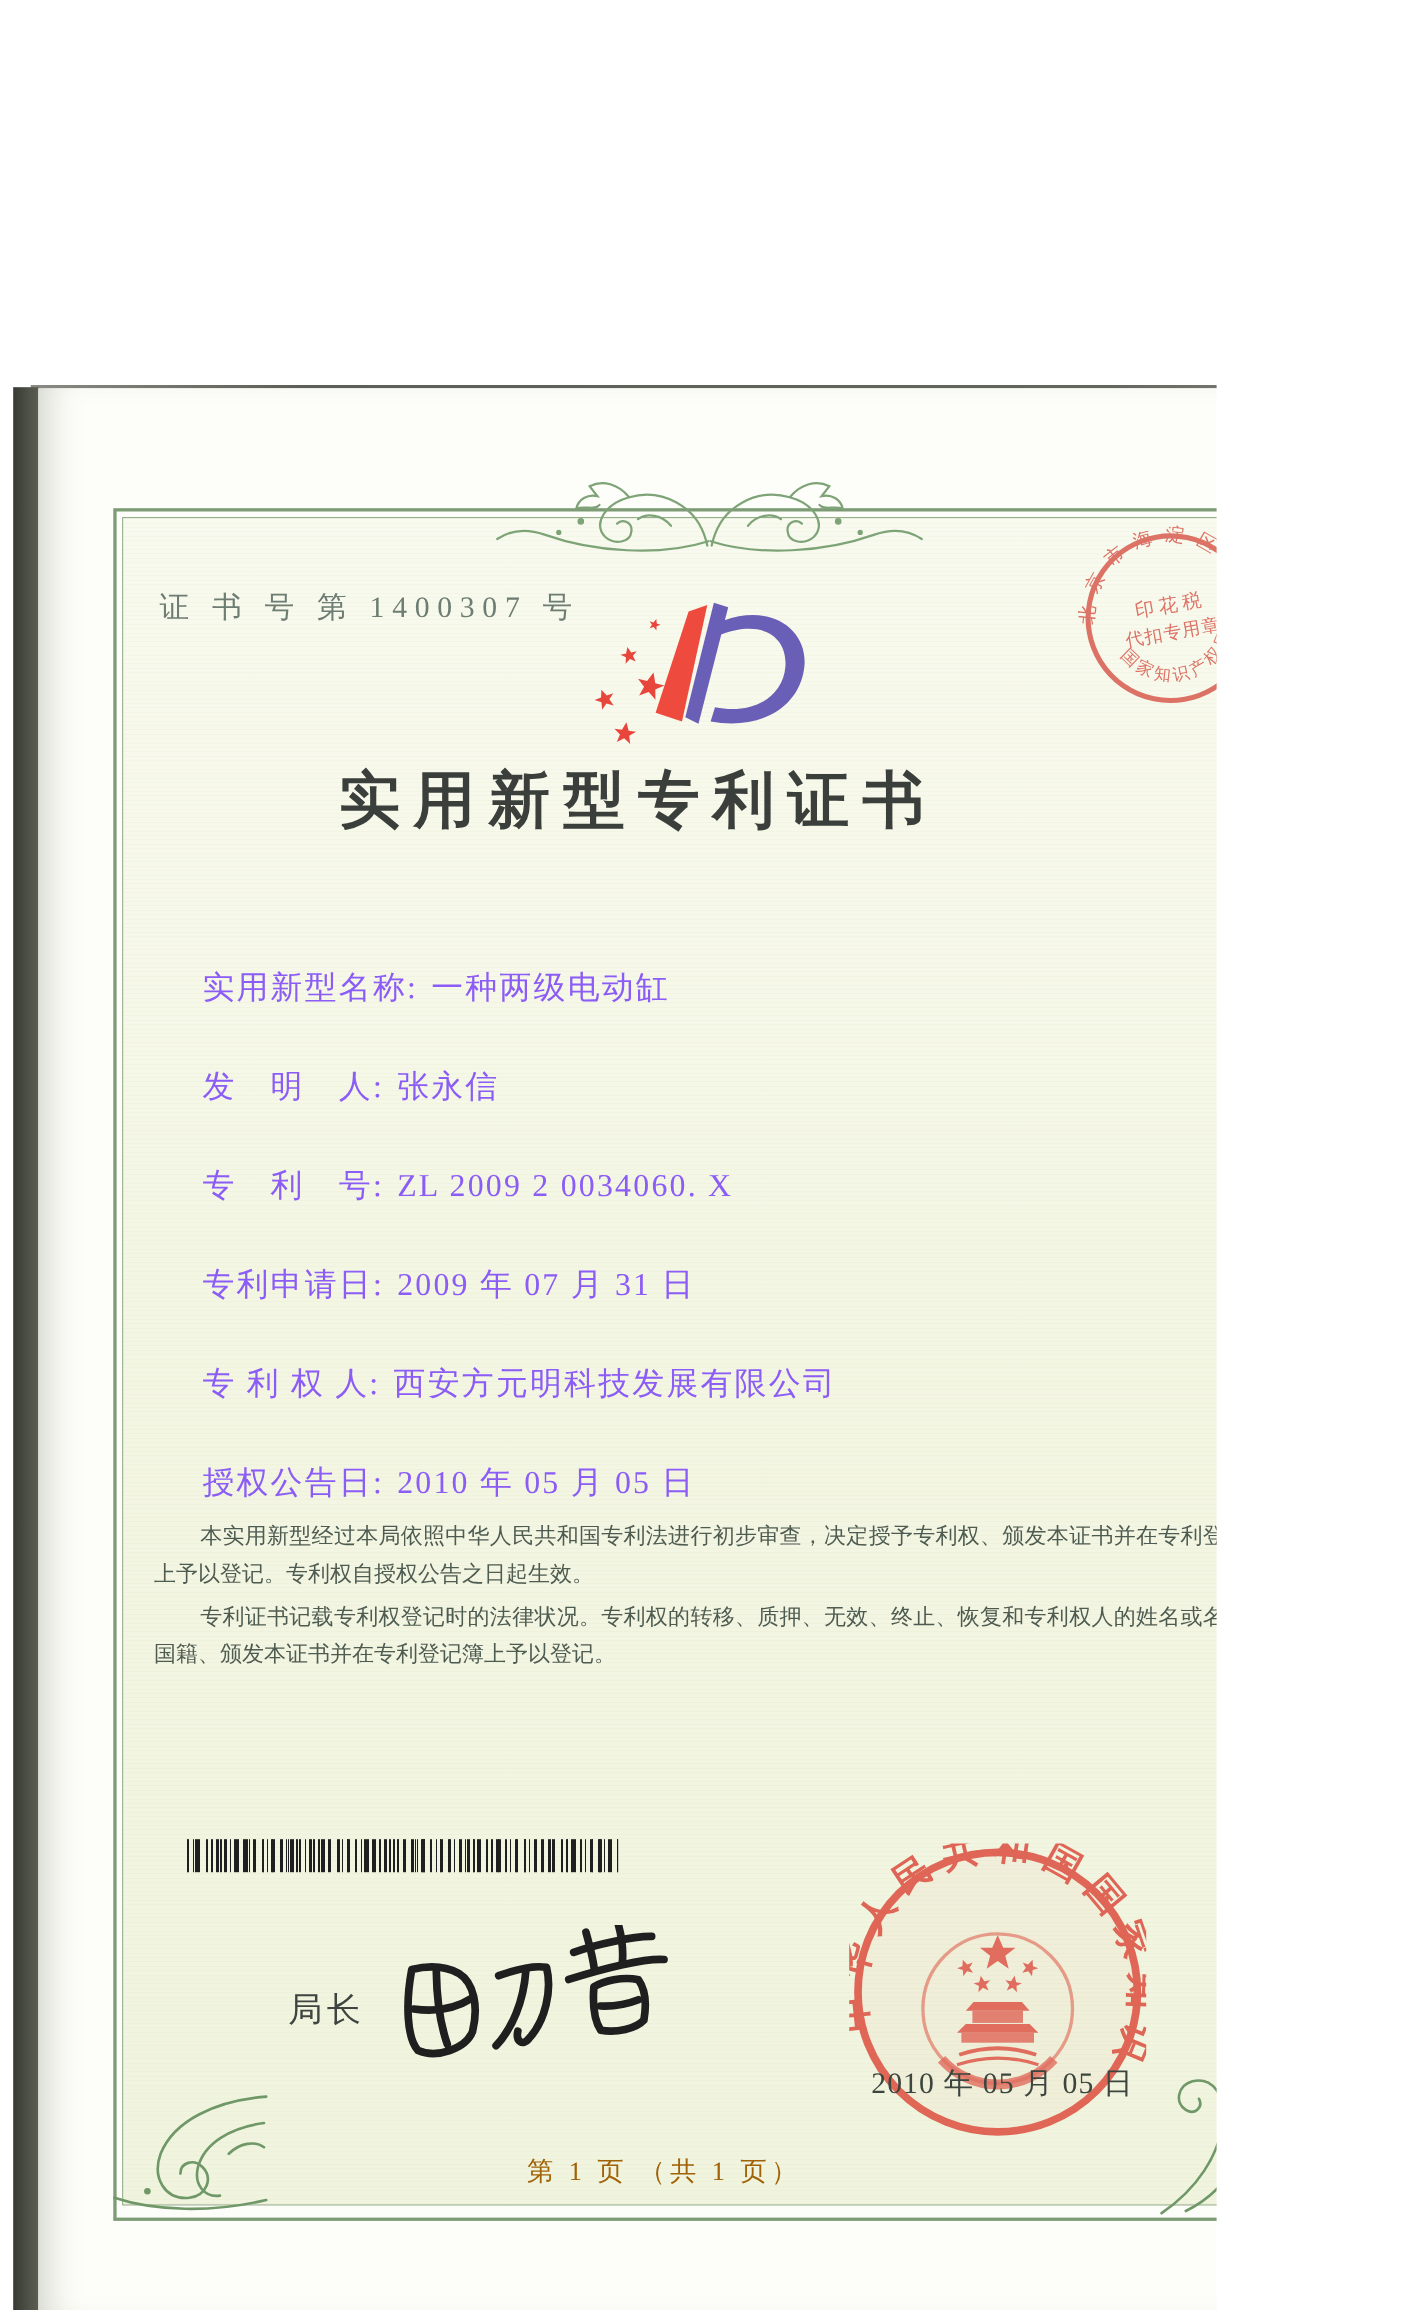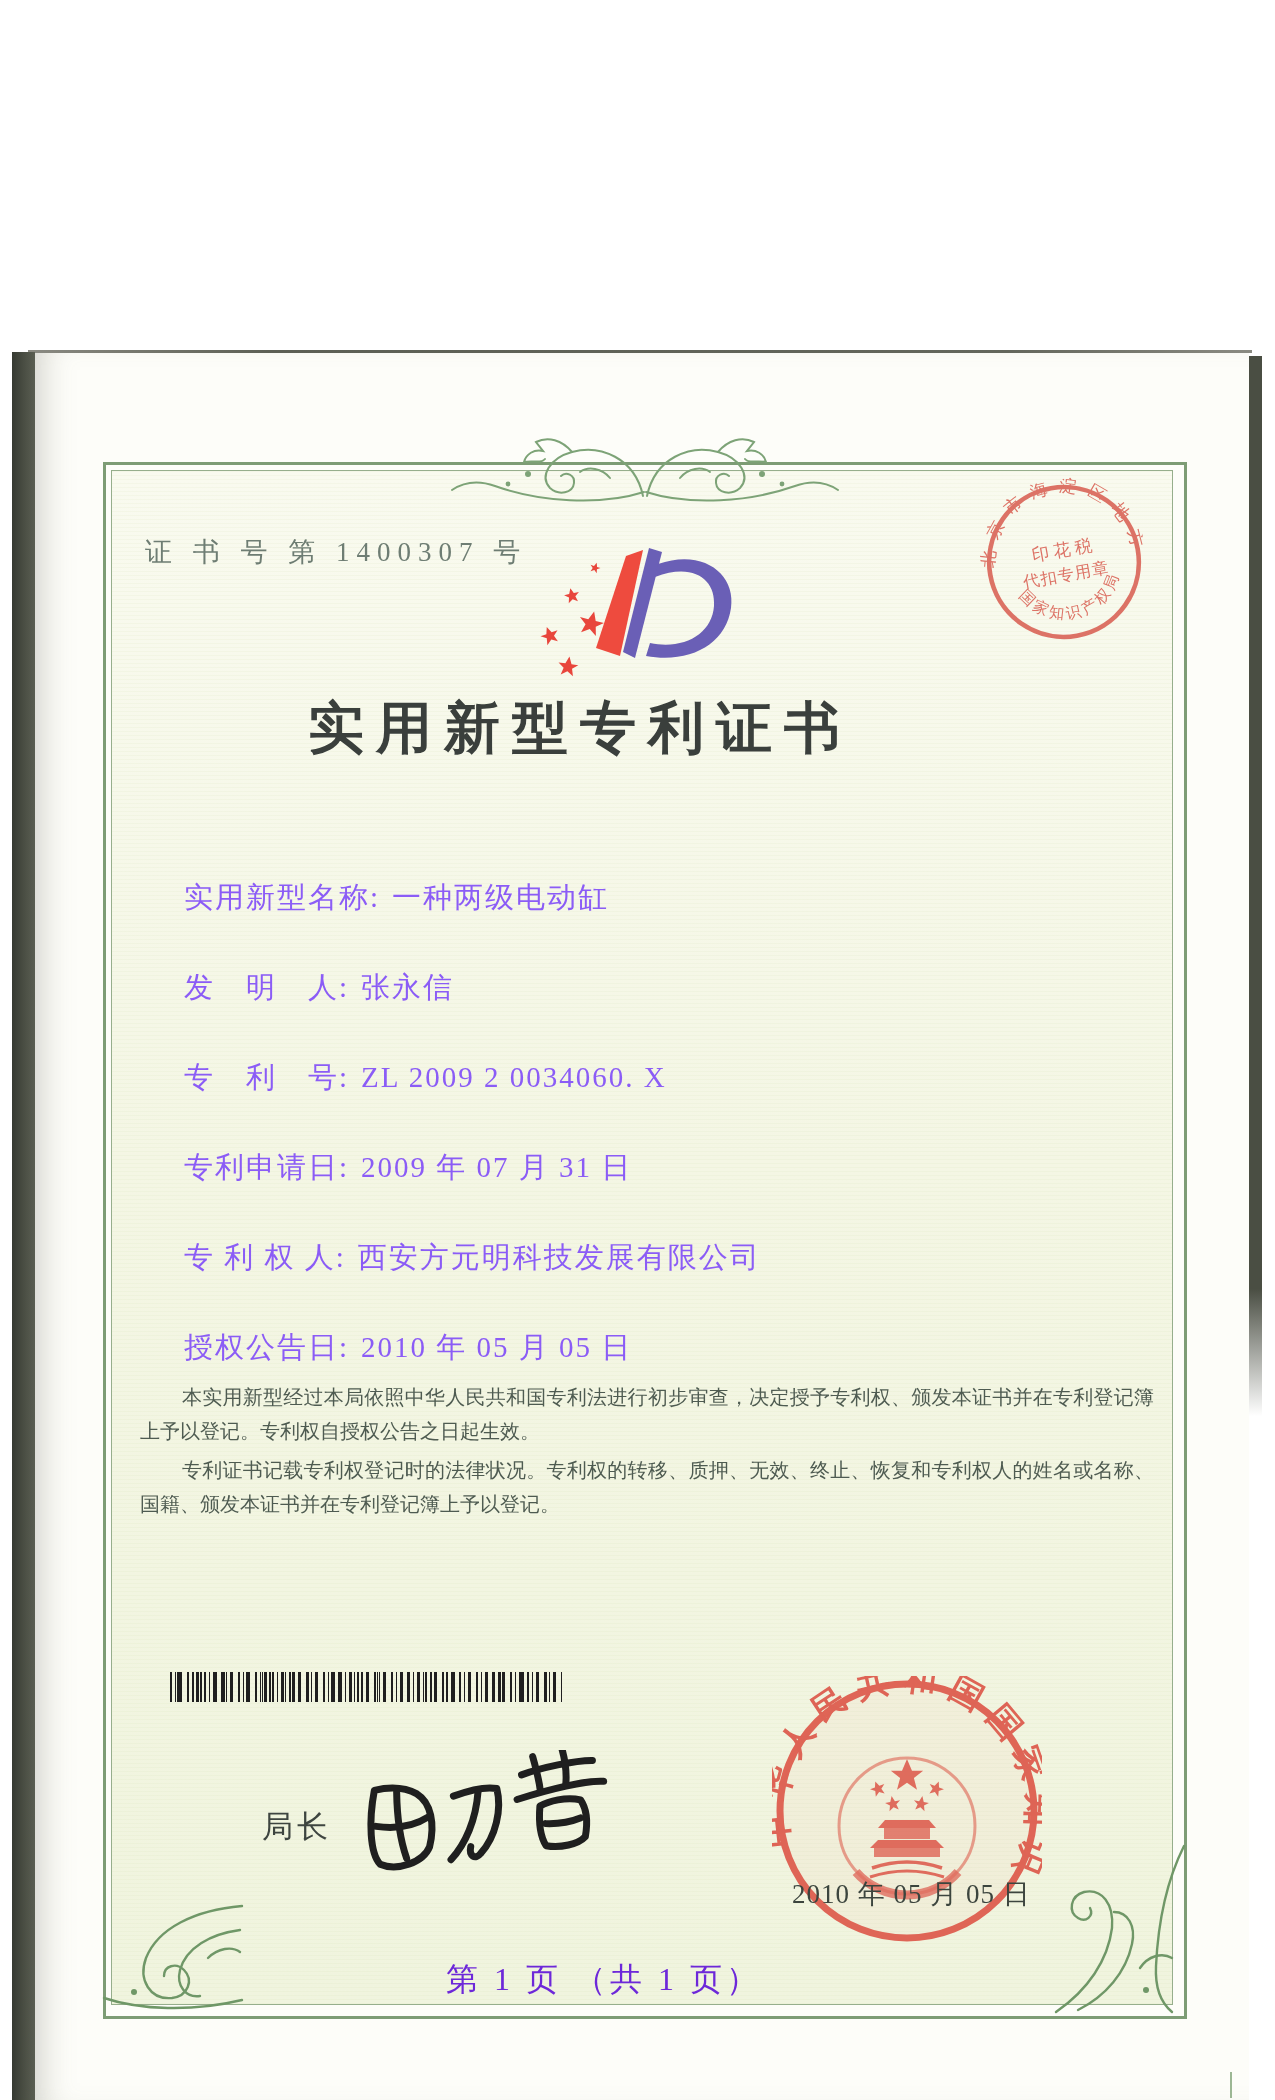--- a/index.html
+++ b/index.html
@@ -1,16 +1,16 @@
 <!DOCTYPE html>
 <html><head>
 <meta charset="utf-8">
 <style>
   html,body{margin:0;padding:0;background:#ffffff;}
-  .canvas{position:relative;width:1275px;height:2100px;background:#ffffff;overflow:hidden;
+  .canvas{position:relative;width:1106px;height:2100px;background:#ffffff;overflow:hidden;
           font-family:"Liberation Serif",serif;}
   .abs{position:absolute;}
 
   
   .top-edge{left:28px;top:350px;width:1224px;height:3px;
             background:linear-gradient(90deg,#8a8a82,#5c5f55 20%,#63665c 80%,#8a8a82);}
   .spine-left{left:12px;top:352px;width:23px;height:1748px;
             background:linear-gradient(90deg,#363a32,#4d5146 60%,#5a5e52);}
   .edge-right{left:1248px;top:356px;width:14px;height:1060px;
             background:linear-gradient(180deg,#4a4e43 88%,rgba(74,78,67,0));}
@@ -36,22 +36,22 @@
   .paras p{margin:0 0 5px 0;text-indent:2.1em;}
 
   .barcode{left:170px;top:1672px;width:392px;height:30px;
       background-image:
         repeating-linear-gradient(90deg,#1f1f1f 0 2px,rgba(0,0,0,0) 2px 5px,#1f1f1f 5px 6px,rgba(0,0,0,0) 6px 9px,#1f1f1f 9px 12px,rgba(0,0,0,0) 12px 17px),
         repeating-linear-gradient(90deg,#1f1f1f 0 1px,rgba(0,0,0,0) 1px 7px,#1f1f1f 7px 9px,rgba(0,0,0,0) 9px 23px);}
 
   .sig-label{left:262px;top:1806px;font-size:31px;color:#3e4540;letter-spacing:4px;
              font-family:Liberation Mono, monospace;}
   .seal-date{left:792px;top:1876px;font-size:27px;color:#3c453e;letter-spacing:1px;}
-  .footer{left:65px;top:1958px;width:1078px;text-align:center;font-size:32px;
-          letter-spacing:4px;color:#6d28d9;}
+  .footer{left:65px;top:1958px;width:1078px;text-align:center;font-size:24px;
+          letter-spacing:4px;color:#a16207;}
   .page-sliver{left:1230px;top:2072px;width:2px;height:26px;background:#9cb794;}
 </style>
 </head>
 <body>
 
 <div class="canvas">
 
   <div class="abs top-edge"></div>
   <div class="abs spine-left"></div>
   <div class="abs edge-right"></div>

